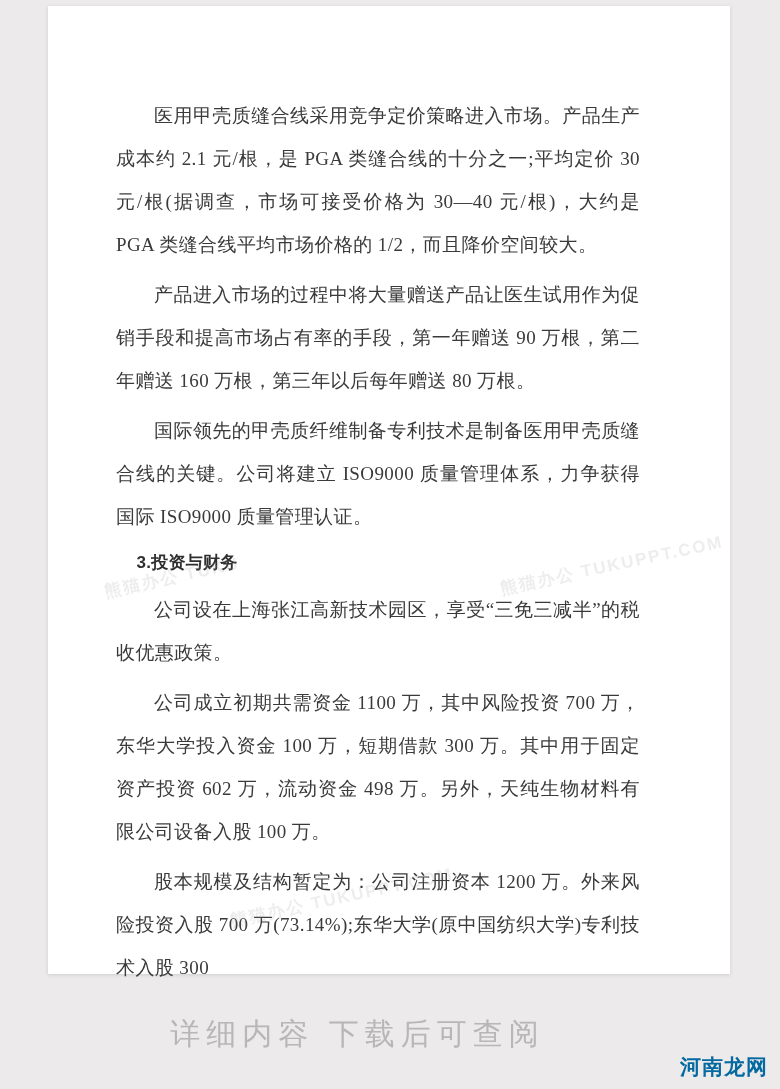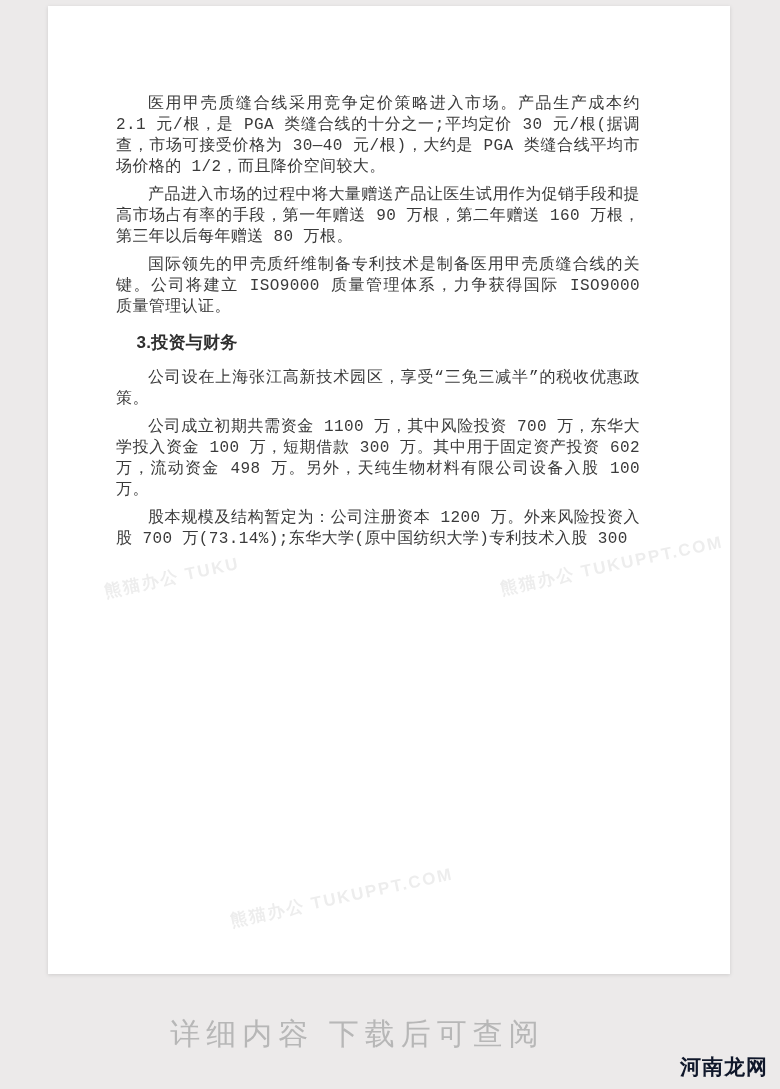--- a/index.html
+++ b/index.html
@@ -36,27 +36,27 @@
 
   .doc-body {
     position: absolute;
     left: 68px;
     top: 88px;
     width: 524px;
   }
 
   p.para {
     margin: 0 0 7px 0;
-    font-size: 16px;
-    line-height: 21px;
+    font-size: 19px;
+    line-height: 43px;
     color: #3a3a3a;
     text-indent: 2em;
     letter-spacing: 0.4px;
     text-align: justify;
-    font-family: Liberation Mono, monospace;
+    font-family: Liberation Serif, serif;
   }
 
   p.heading {
     margin: 0 0 7px 0;
     font-size: 17px;
     line-height: 35.5px;
     color: #2f2f2f;
     font-weight: bold;
     text-indent: 1.2em;
     letter-spacing: 0.3px;
@@ -98,21 +98,21 @@
     letter-spacing: 6px;
     font-family: "Liberation Sans", sans-serif;
   }
 
   .brand {
     position: absolute;
     right: 12px;
     bottom: 8px;
     font-size: 21px;
     letter-spacing: 1px;
-    color: #0f172a;
+    color: #0369a1;
     font-family: "Liberation Sans", sans-serif;
     font-weight: bold;
   }
 </style>
 </head>
 <body>
 
 <div class="page-wrap">
 
   <div class="doc-page">

